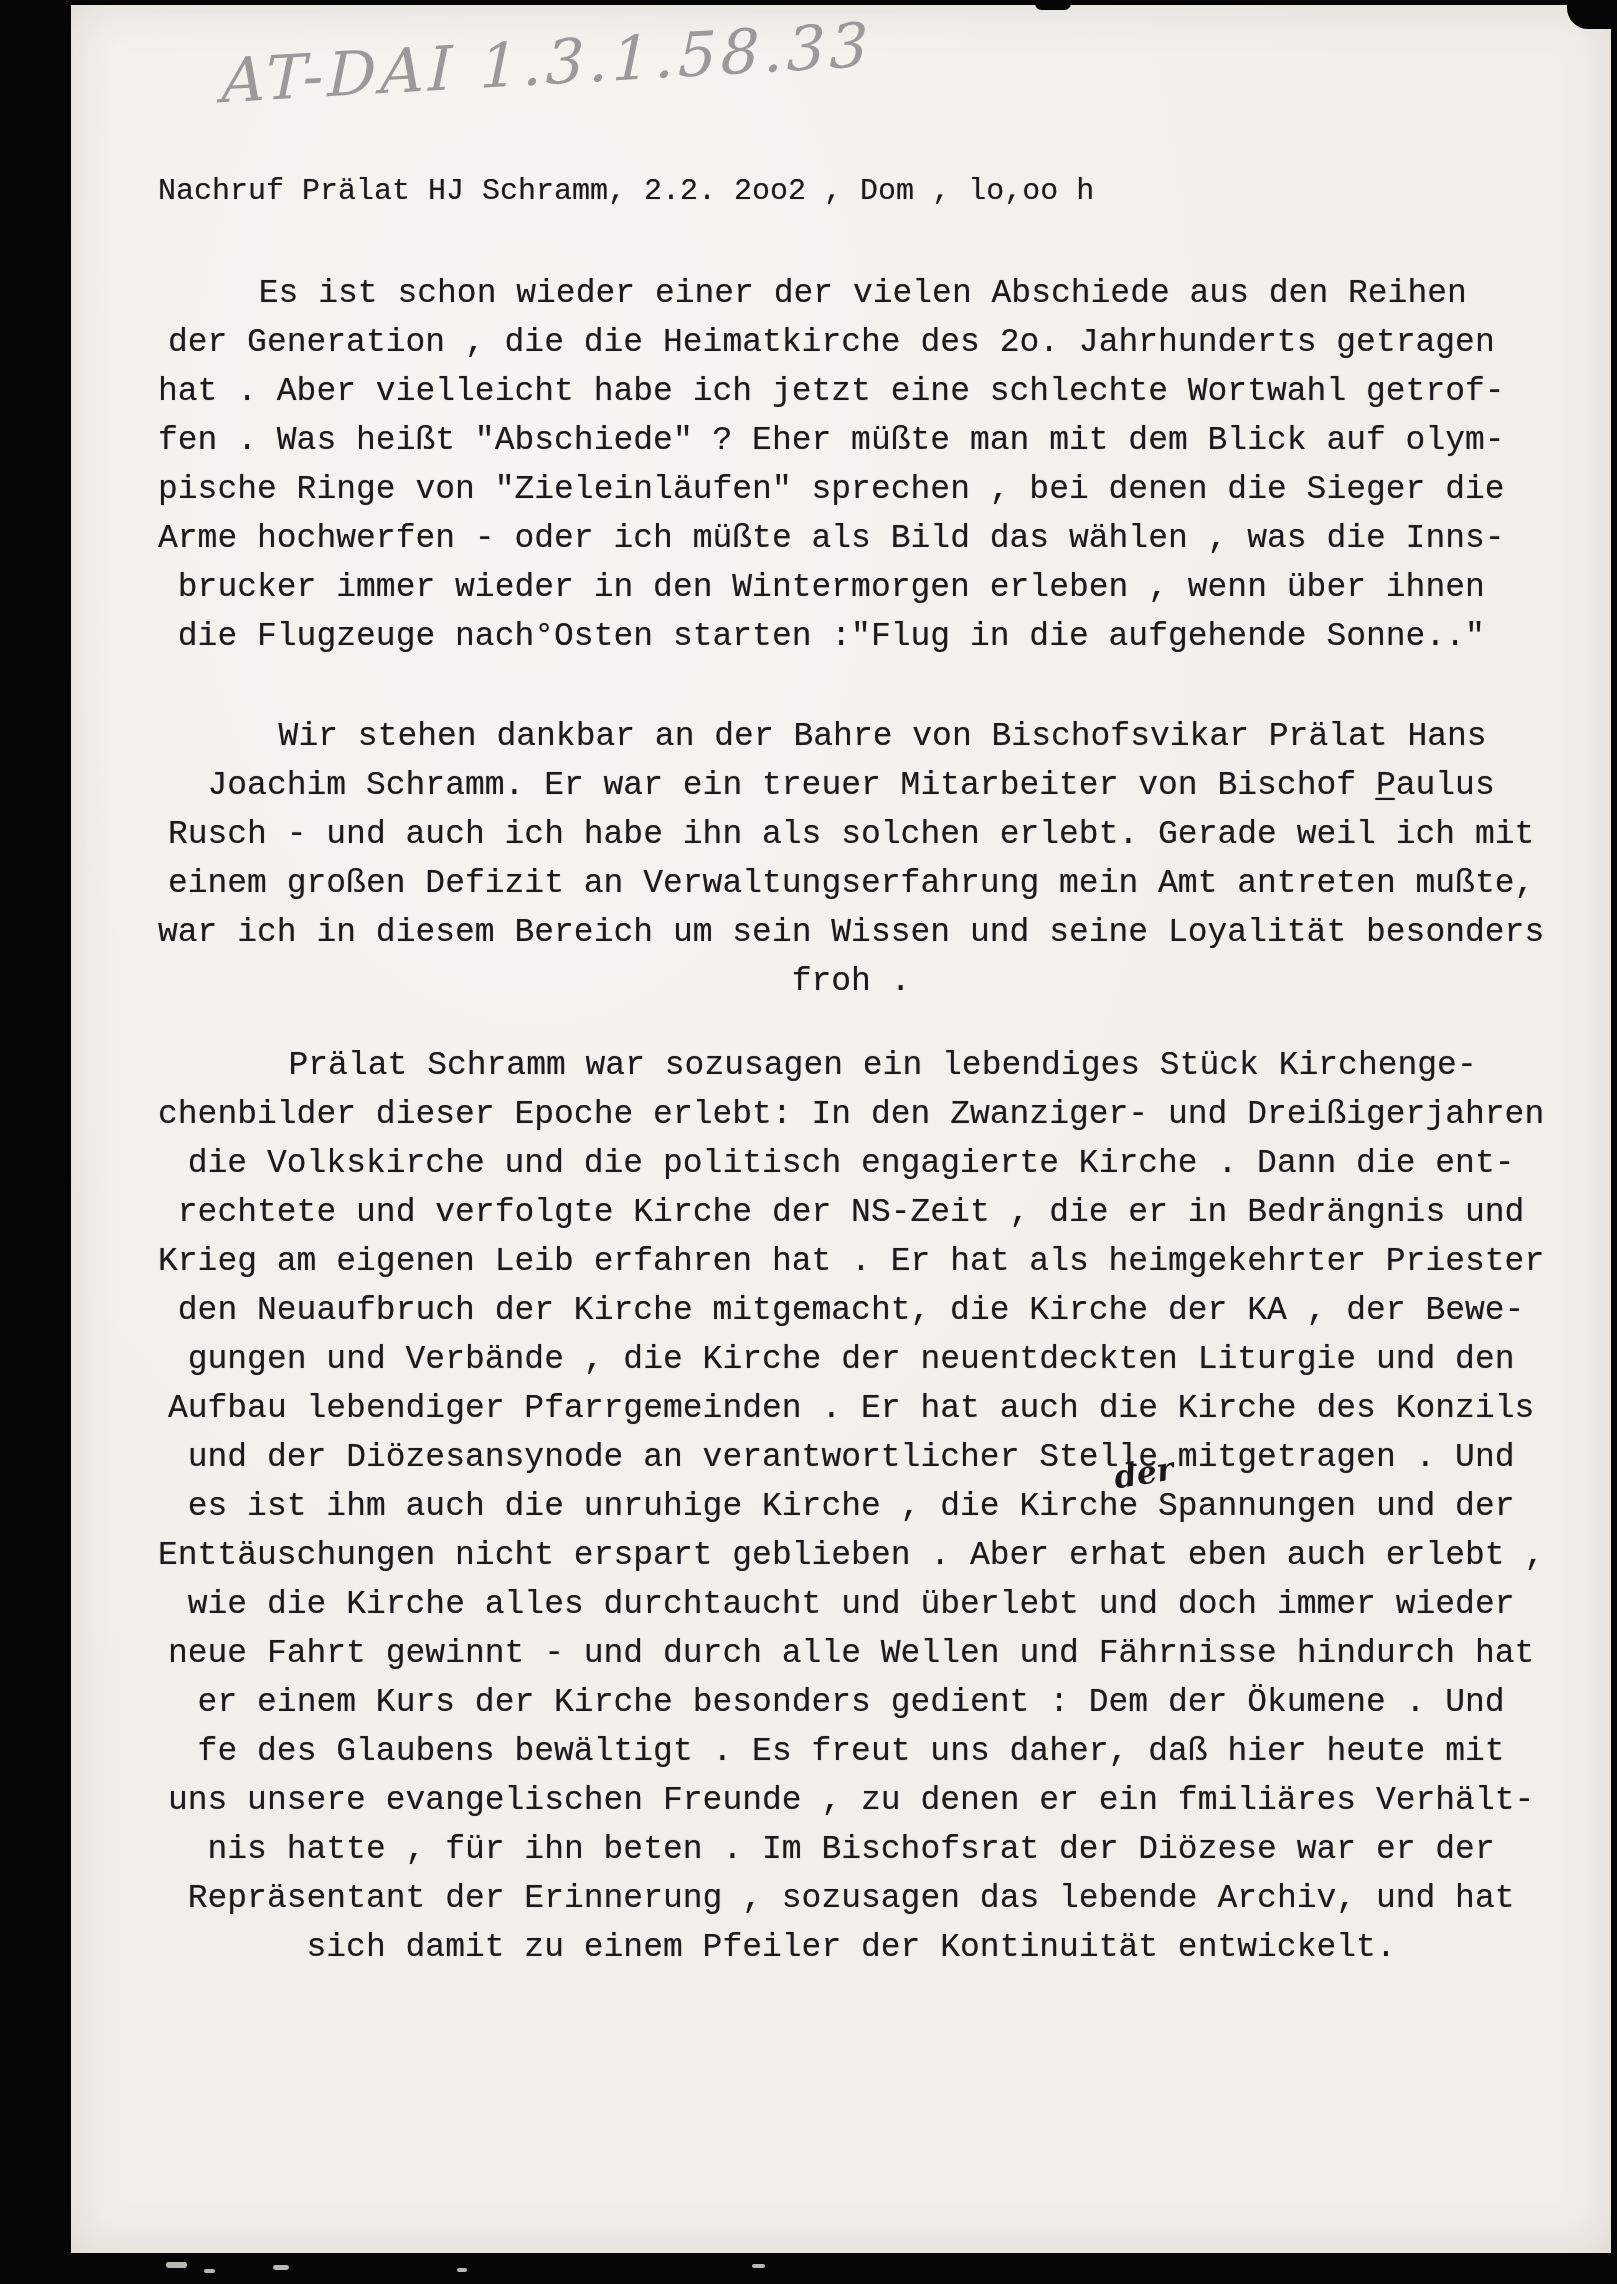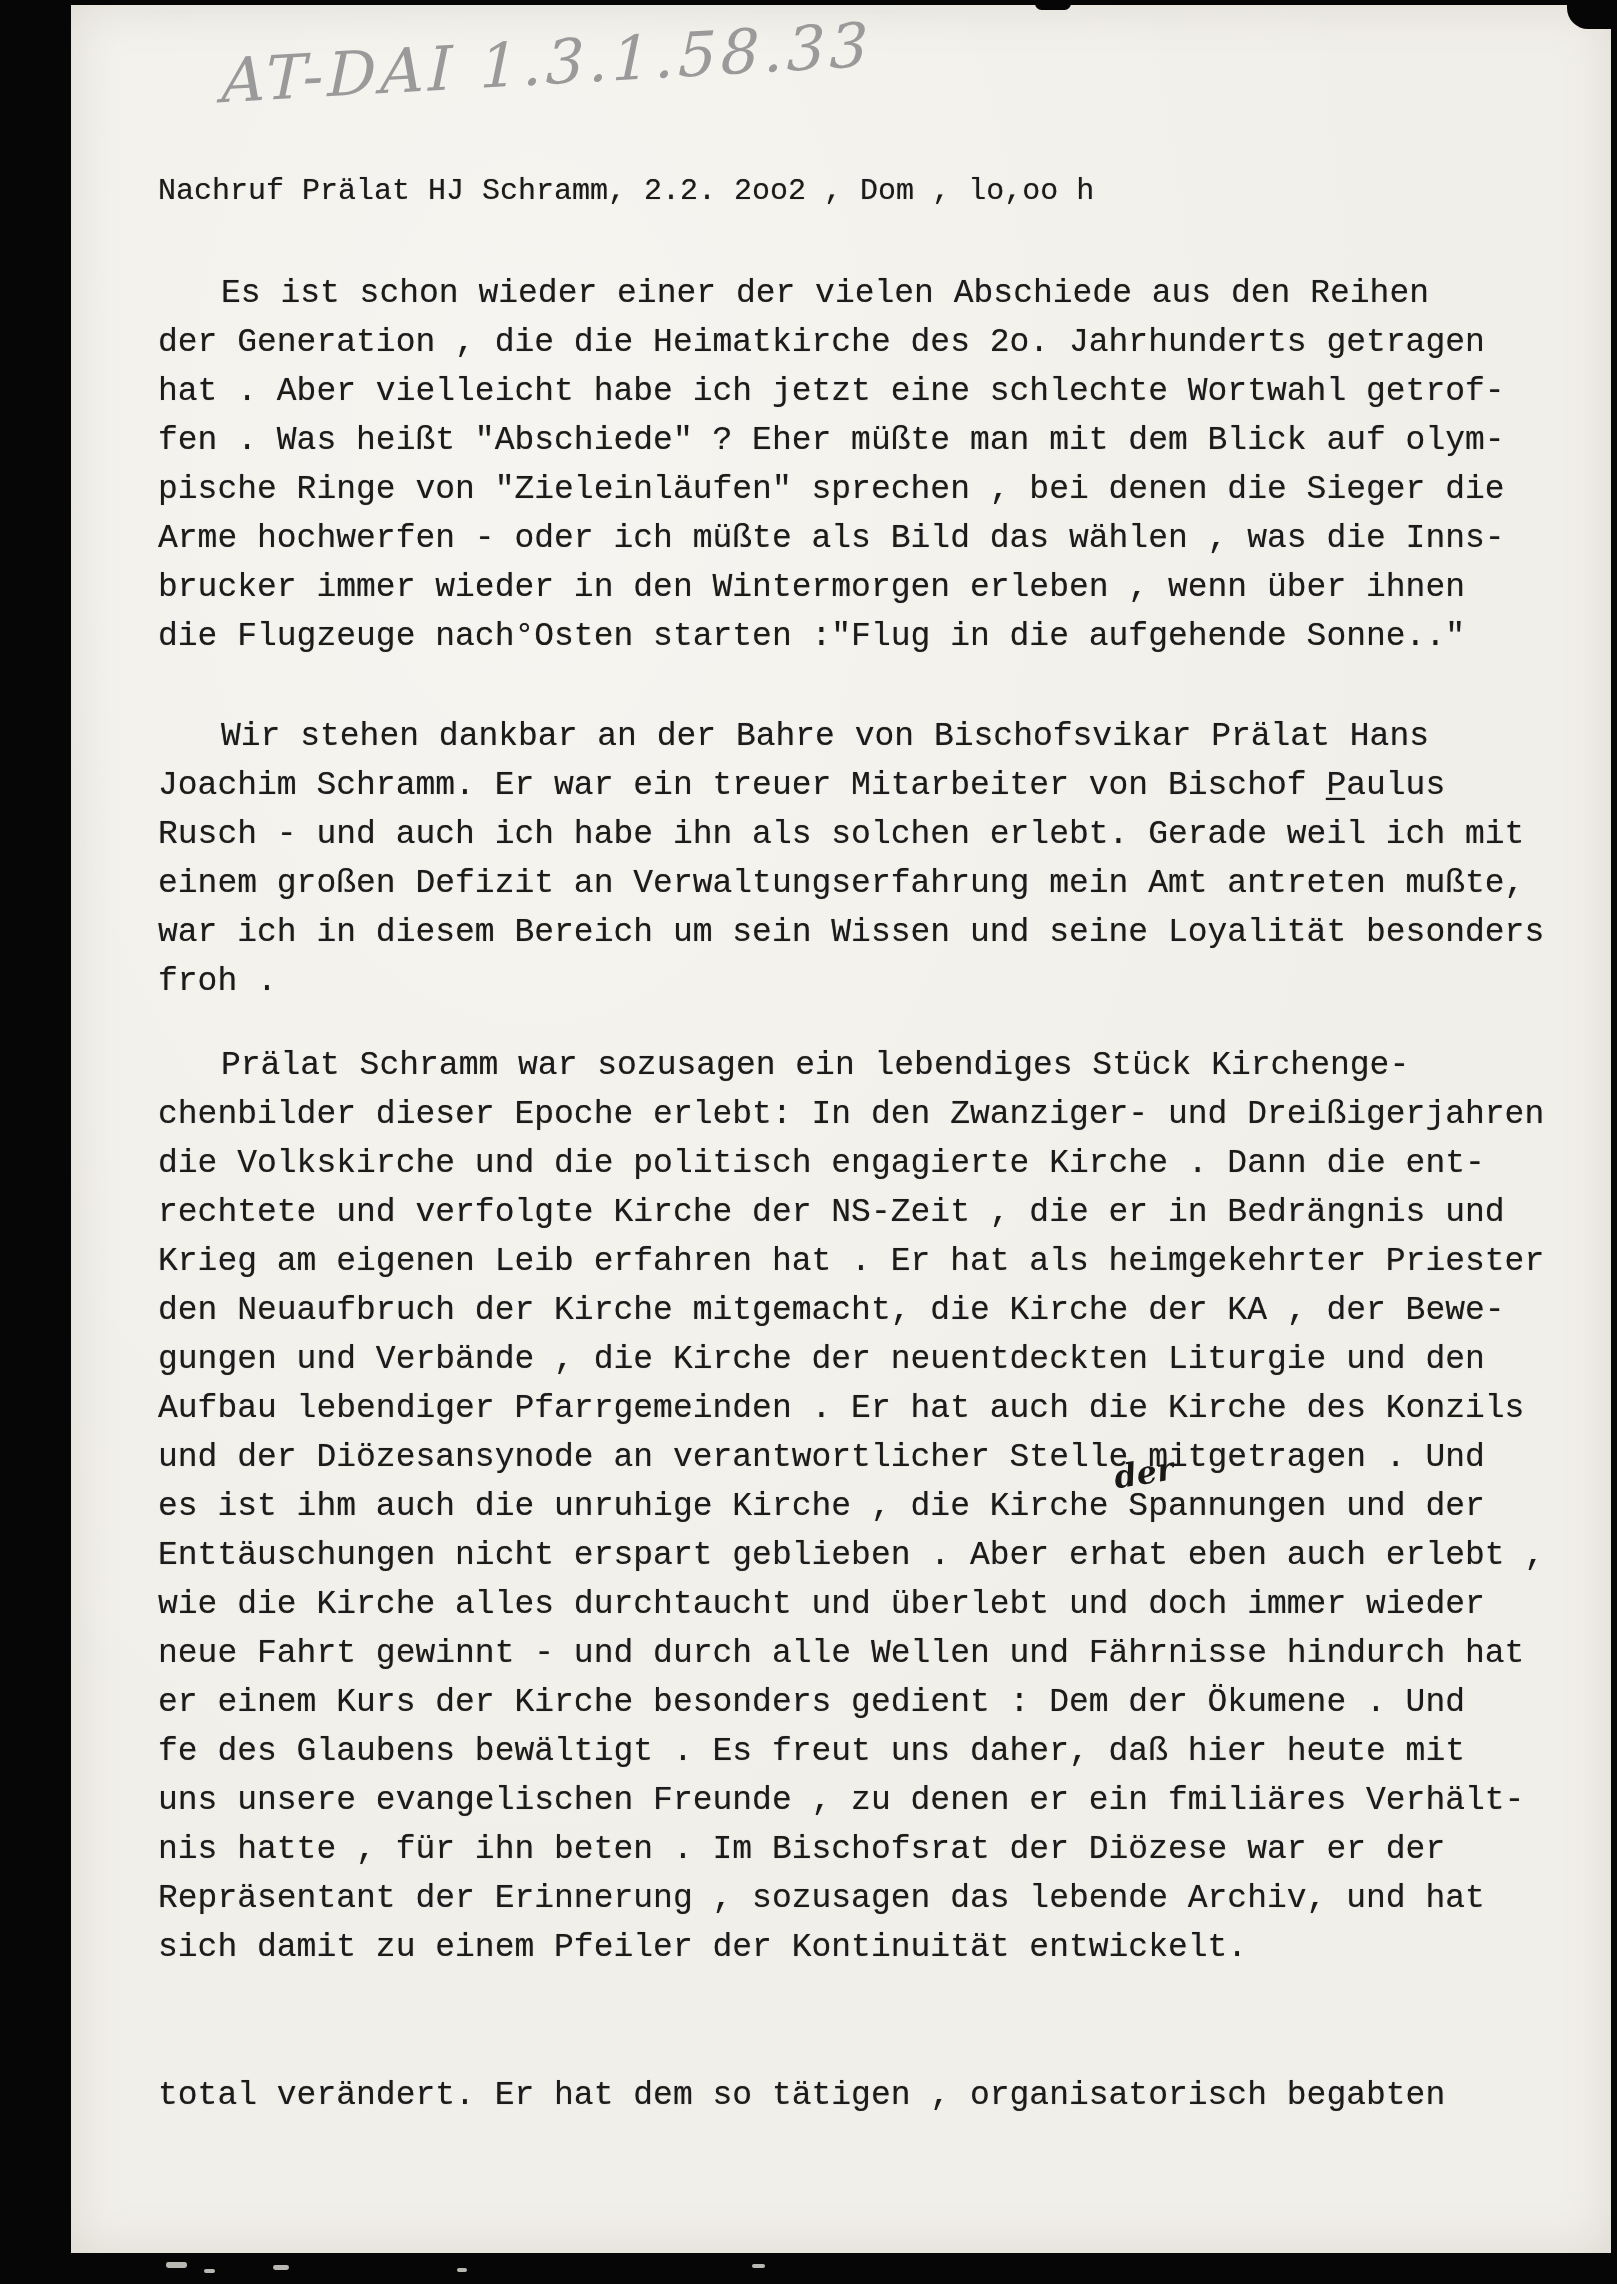--- a/index.html
+++ b/index.html
@@ -44,20 +44,21 @@
     position:absolute;
     left:87px; 
     color:var(--ink,#1b1b1b);
     font-size:33px;
     text-shadow:0 0 0.8px rgba(20,20,20,.5);
   }
   .line{
     line-height:49px;
     height:49px;
     white-space:pre;
+    text-align:center;
   }
   .line.first{padding-left:63px;}
   #insertion-der{
     position:absolute;
     left:1043px; 
     top:1449px;
     font-family:"DejaVu Serif","Liberation Serif",serif;
     font-style:italic;
     font-size:32px;
     font-weight:bold;
@@ -115,21 +116,20 @@
           <div class="line">wie die Kirche alles durchtaucht und überlebt und doch immer wieder</div>
           <div class="line">neue Fahrt gewinnt - und durch alle Wellen und Fährnisse hindurch hat</div>
           <div class="line">er einem Kurs der Kirche besonders gedient : Dem der Ökumene . Und</div>
           <div class="line">fe des Glaubens bewältigt . Es freut uns daher, daß hier heute mit</div>
           <div class="line">uns unsere evangelischen Freunde , zu denen er ein fmiliäres Verhält-</div>
           <div class="line">nis hatte , für ihn beten . Im Bischofsrat der Diözese war er der</div>
           <div class="line">Repräsentant der Erinnerung , sozusagen das lebende Archiv, und hat</div>
           <div class="line">sich damit zu einem Pfeiler der Kontinuität entwickelt.</div>
         </div>
         <div class="para" style="top: 2066px;">
-          <div class="line">total verändert. Er hat dem so tätigen , organisatorisch begabten</div>
         </div>
       </div>
     <div id="insertion-der">der</div>
   </div>
 
   <div class="artifact" id="nick-top"></div>
   <div class="artifact" id="nick-corner"></div>
   <div class="artifact speck" id="speck1"></div>
   <div class="artifact speck" id="speck2"></div>
   <div class="artifact speck" id="speck3"></div>

